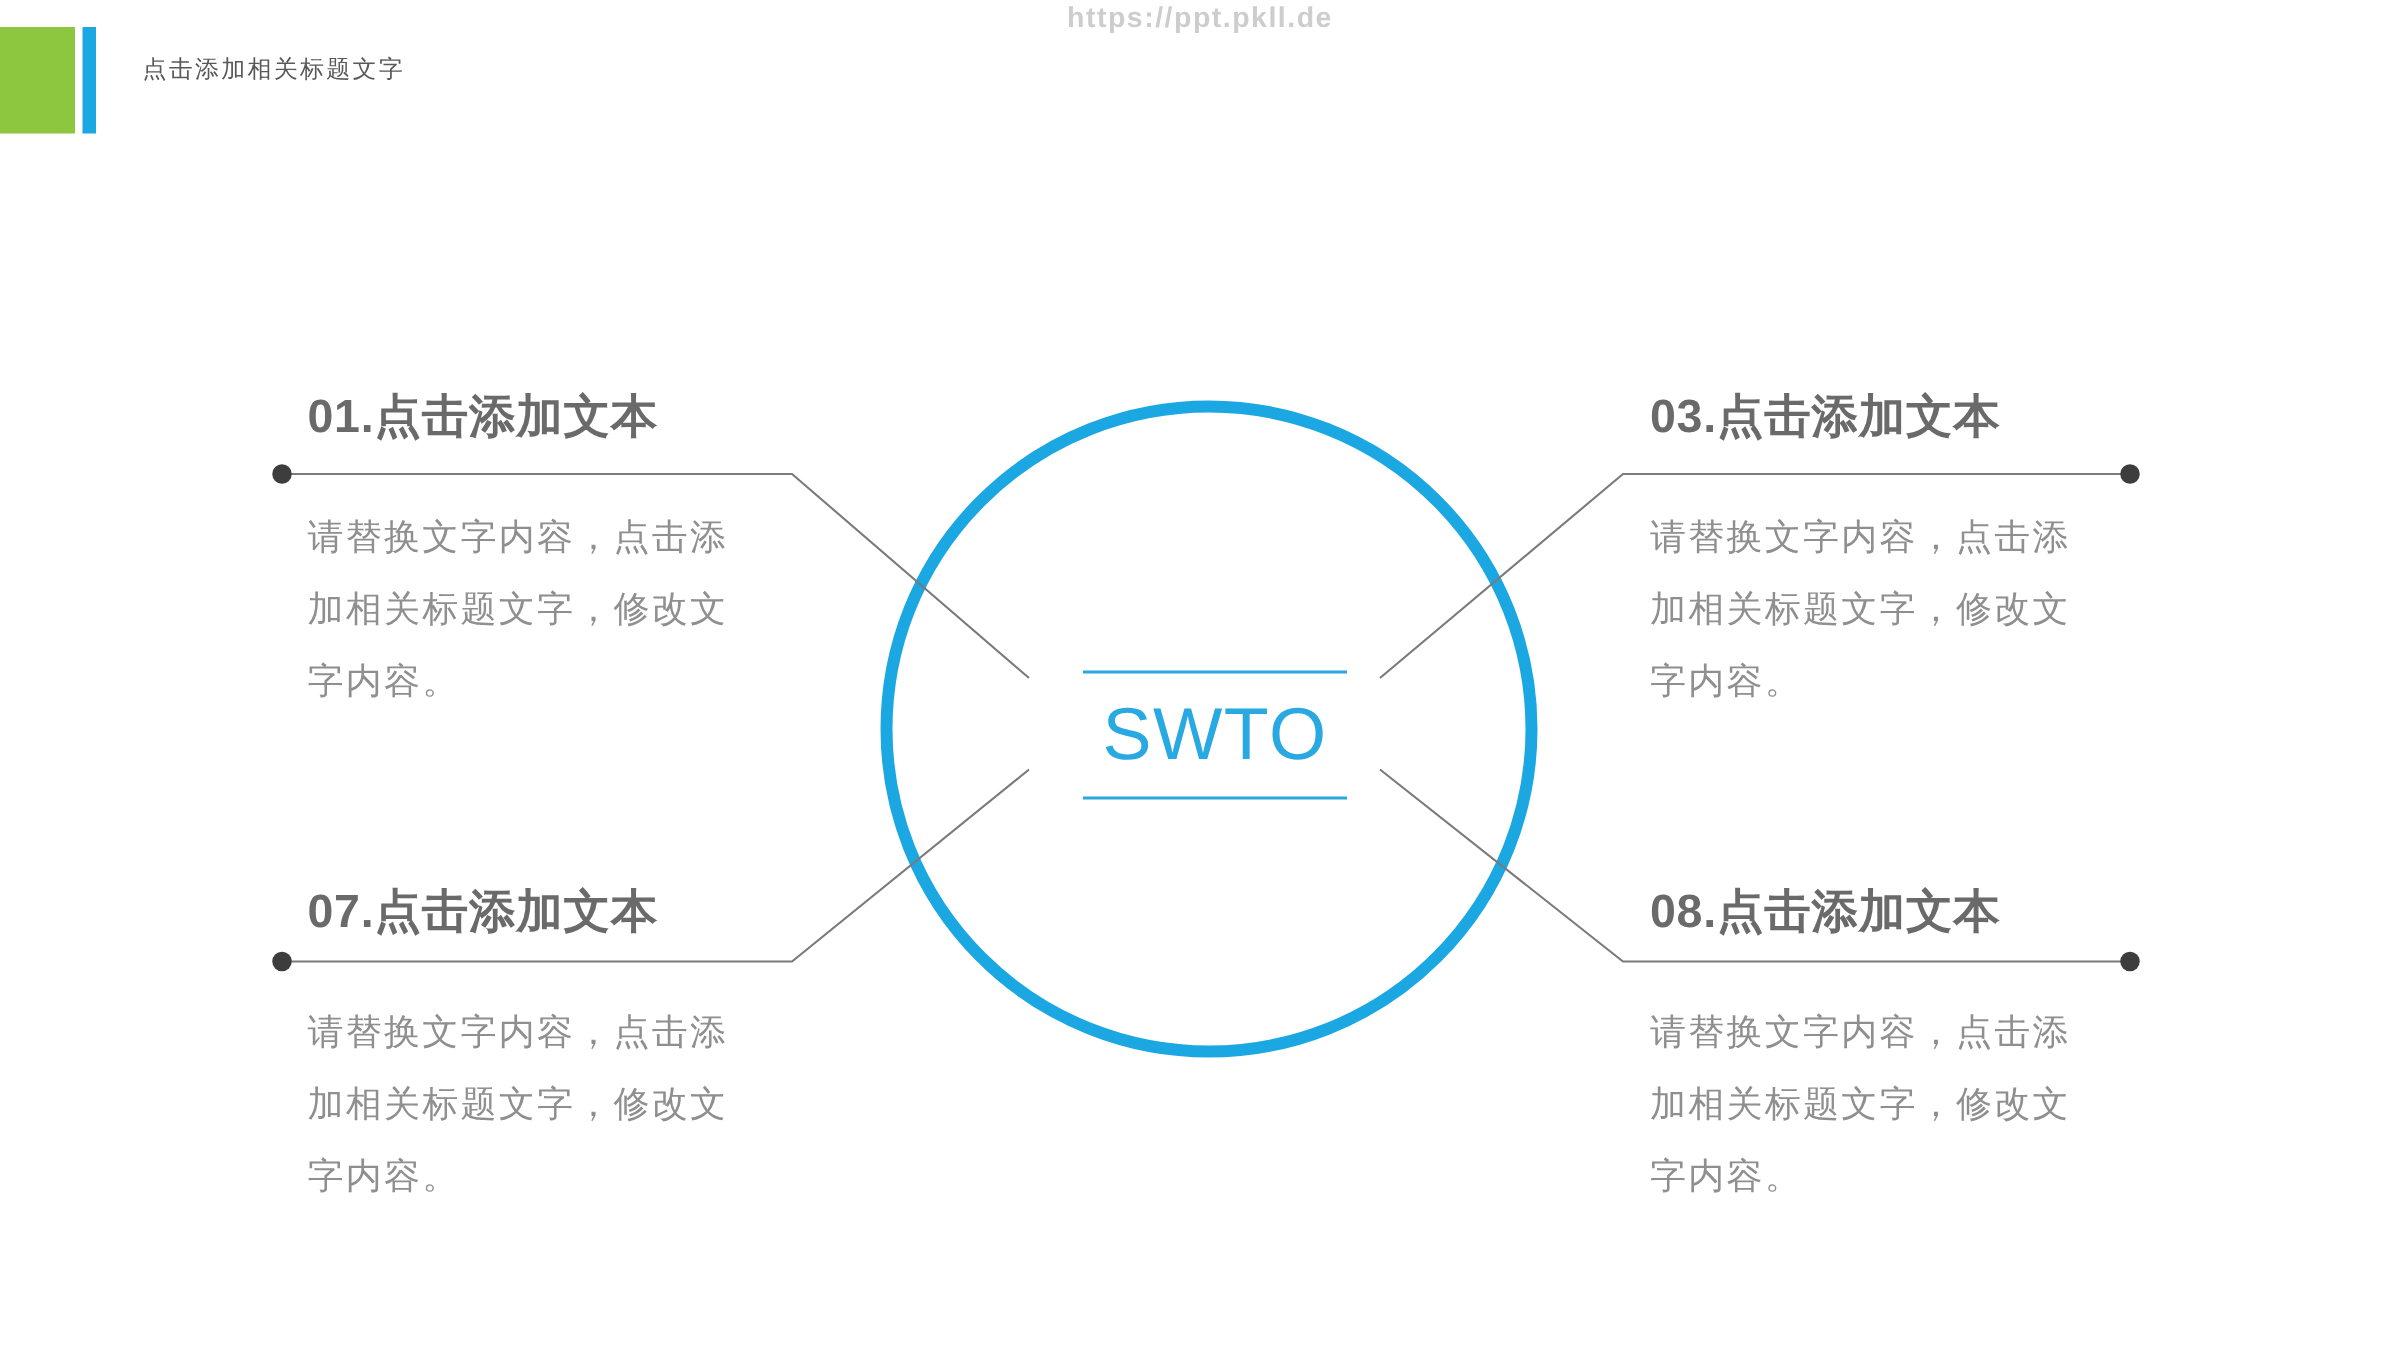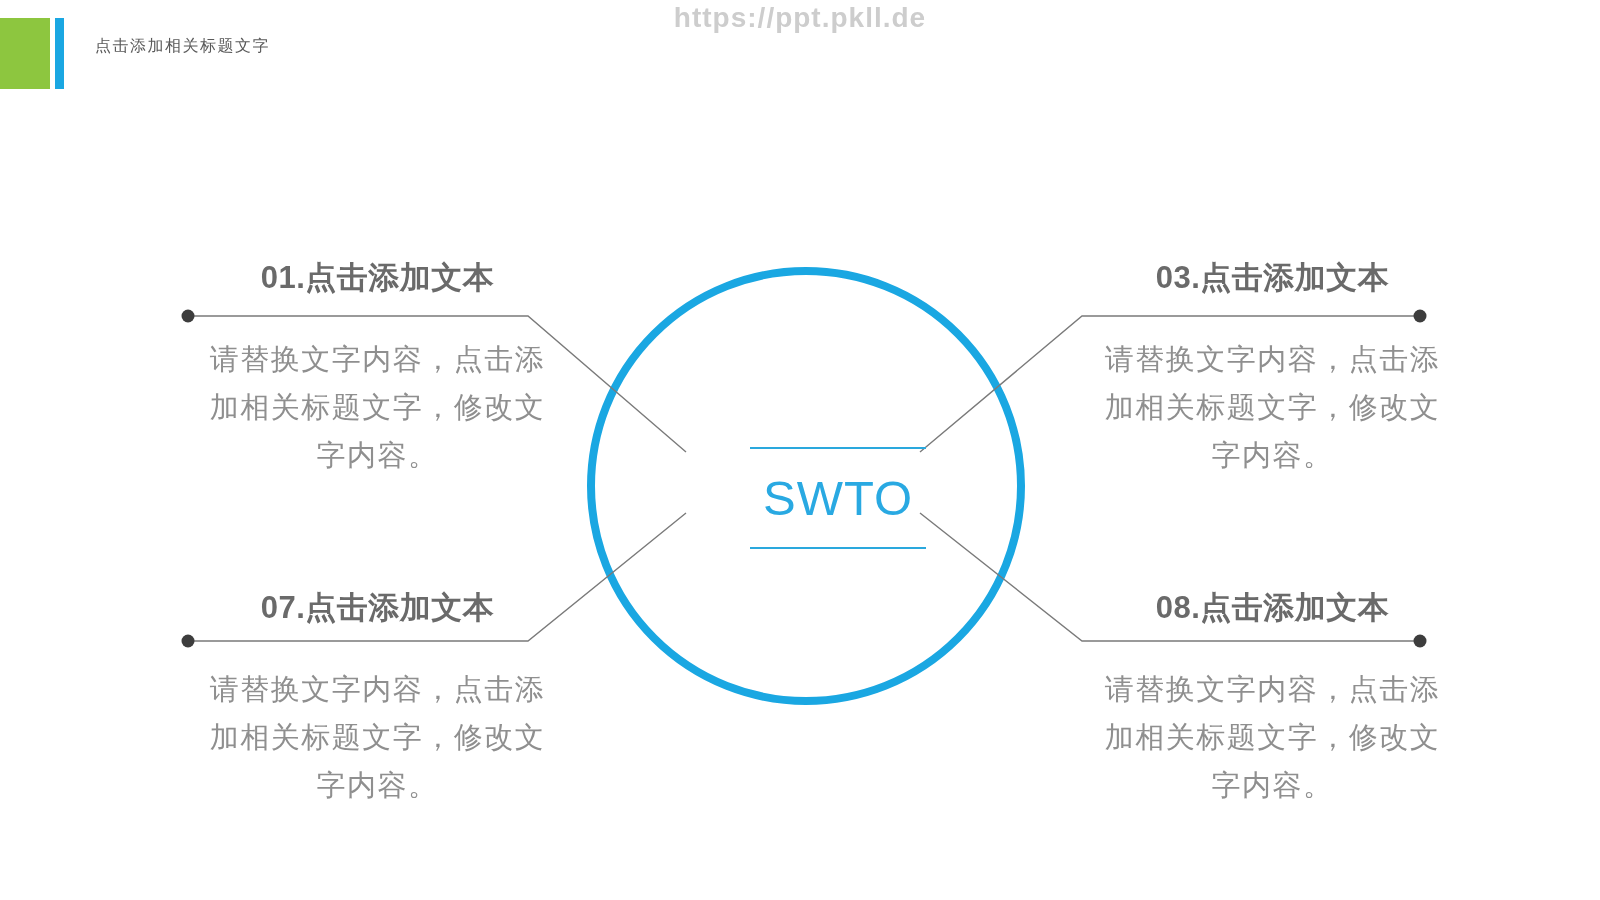--- a/index.html
+++ b/index.html
@@ -1,46 +1,46 @@
 <!DOCTYPE html>
 <html><head>
 <meta charset="utf-8">
 <style>
   html,body{margin:0;padding:0;background:#ffffff;}
   body{width:1600px;height:900px;font-family:"Liberation Sans","DejaVu Sans",sans-serif;}
   .slide{position:relative;width:1600px;height:900px;background:#ffffff;overflow:hidden;}
 
   
   .watermark{position:absolute;top:2px;left:0;right:0;text-align:center;
-    font-size:28px;font-weight:bold;color:#cdcdcd;letter-spacing:1px;}
+    font-size:19px;font-weight:bold;color:#cdcdcd;letter-spacing:1px;}
 
   
   .accent{position:absolute;top:18px;height:71px;}
   .accent.green{left:0;width:50px;background:#8dc63f;}
   .accent.blue{left:55px;width:9px;background:#1aa7e2;}
   .slide-title{position:absolute;left:95px;top:36px;font-size:16px;color:#595959;
     letter-spacing:1.5px;white-space:nowrap;}
 
   
   svg.decor{position:absolute;left:0;top:0;}
   .main-circle{fill:none;stroke:#1aa7e2;stroke-width:8px;}
   .connector{fill:none;stroke:#7a7a7a;stroke-width:1.4px;}
   .dot{fill:#3d3d3d;stroke:none;}
 
   
-  .center-box{position:absolute;left:750px;top:447px;width:176px;height:102px;
+  .center-box{position:absolute;left:722px;top:447px;width:176px;height:86px;
     border-top:2px solid #2aa8dd;border-bottom:2px solid #2aa8dd;
     display:flex;align-items:center;justify-content:center;box-sizing:border-box;}
   .center-label{font-size:49px;color:#29a9e2;letter-spacing:1px;}
 
   
-  .tblock{position:absolute;width:345px;text-align:center;}
+  .tblock{position:absolute;width:345px;}
   .tblock .heading{font-size:31px;font-weight:bold;color:#6a6a6a;line-height:40px;
     letter-spacing:0.5px;white-space:nowrap;}
-  .tblock .body{margin-top:37px;font-size:29px;color:#8f8f8f;line-height:48px;
+  .tblock .body{margin-top:37px;font-size:24px;color:#8f8f8f;line-height:48px;
     letter-spacing:1.5px;}
   .tblock .body .line{white-space:nowrap;}
 
   .pos-b1{left:205px;top:258px;}
   .pos-b2{left:205px;top:588px;}
   .pos-b3{left:1100px;top:258px;}
   .pos-b4{left:1100px;top:588px;}
 </style>
 </head>
 <body>

